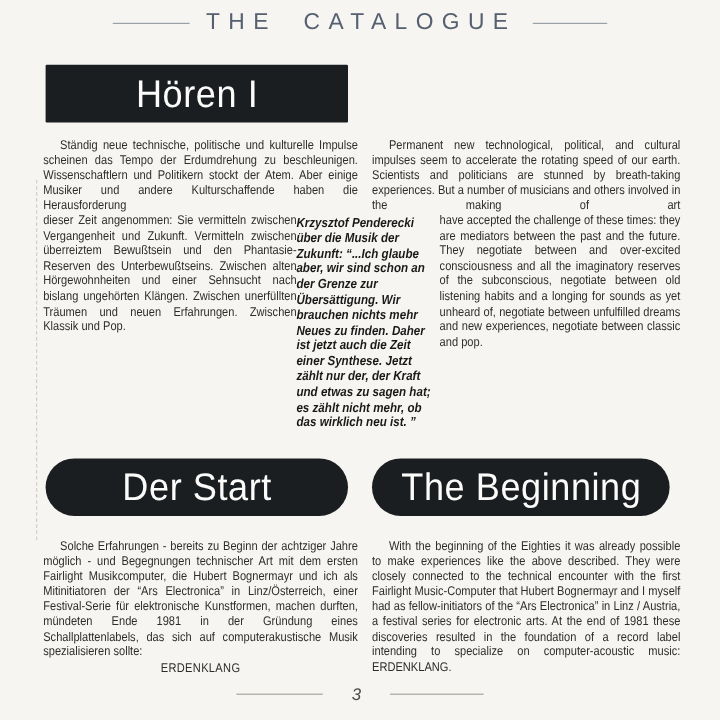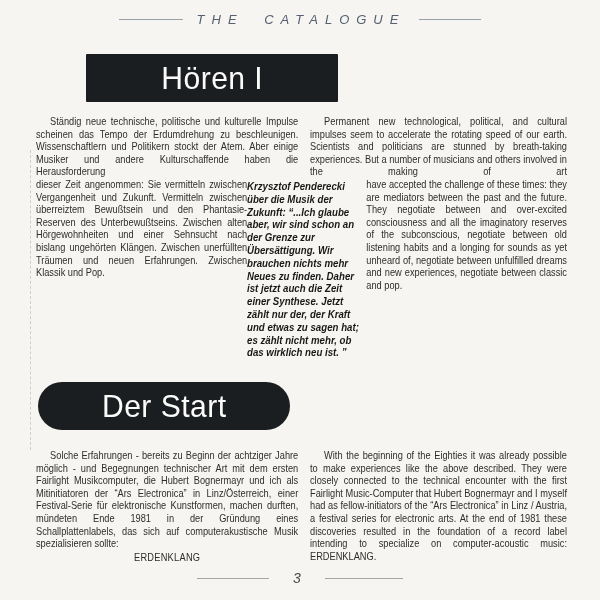--- a/index.html
+++ b/index.html
@@ -10,38 +10,38 @@
   }
   
   .masthead{
     position:absolute;top:8px;left:0;right:0;height:22px;
     display:flex;align-items:center;justify-content:center;gap:14px;
   }
   .masthead .rule{height:1px;background:#9aa0a8;}
   .masthead .rule.left{width:64px;}
   .masthead .rule.right{width:62px;}
   .masthead-title{
-    font-size:13px;font-style:italic;letter-spacing:7px;word-spacing:10px;
+    font-size:19px;letter-spacing:7px;word-spacing:10px;
     color:#566070;white-space:nowrap;
   }
   
   .perforation{
     position:absolute;left:30px;top:150px;height:300px;width:0;
     border-left:1px dashed #c5c2ba;opacity:.75;
   }
   
   .bar{
     position:absolute;height:48px;background:#1b1e21;border-radius:1px;
     display:flex;align-items:center;justify-content:center;
   }
   .bar span{
     color:#fbfbfa;font-size:32px;line-height:1;letter-spacing:.5px;
     transform:scaleX(.94);transform-origin:50% 50%;white-space:nowrap;
   }
-  .bar.r1{top:54px;margin-left:48px;}
+  .bar.r1{top:54px;}
   .bar.r2{top:382px;border-radius:24px;}
   .bar.left{left:38px;width:252px;}
   .bar.right{left:310px;width:248px;}
   
   .col{
     position:absolute;transform:scaleX(.88);transform-origin:0 0;
     font-size:10.5px;line-height:12.6px;text-align:justify;color:#2d2d2d;
     letter-spacing:0;
   }
   .col p{margin:0;}
@@ -96,20 +96,23 @@
   <div class="col" id="col-en1">
     <p class="indent cont">Permanent new technological, political, and cultural impulses seem to accelerate the rotating speed of our earth. Scientists and politicians are stunned by breath-taking experiences. But a number of musicians and others involved in the making of art</p>
     <p class="shifted">have accepted the challenge of these times: they are mediators between the past and the future. They negotiate between and over-excited consciousness and all the imaginatory reserves of the subconscious, negotiate between old listening habits and a longing for sounds as yet unheard of, negotiate between unfulfilled dreams and new experiences, negotiate between classic and pop.</p>
   </div>
 
   <div class="quote">Krzysztof Penderecki über die Musik der Zukunft: “...Ich glaube aber, wir sind schon an der Grenze zur Übersättigung. Wir brauchen nichts mehr Neues zu finden. Daher ist jetzt auch die Zeit einer Synthese. Jetzt zählt nur der, der Kraft und etwas zu sagen hat; es zählt nicht mehr, ob das wirklich neu ist. ”</div>
 
   <div class="bar r2 left">
     <span>Der Start</span>
   </div>
+  <div class="bar r2 right">
+    <span>The Beginning</span>
+  </div>
 
   <div class="col" id="col-de2">
     <p class="indent">Solche Erfahrungen - bereits zu Beginn der achtziger Jahre möglich - und Begegnungen technischer Art mit dem ersten Fairlight Musikcomputer, die Hubert Bognermayr und ich als Mitinitiatoren der “Ars Electronica” in Linz/Österreich, einer Festival-Serie für elektronische Kunstformen, machen durften, mündeten Ende 1981 in der Gründung eines Schallplattenlabels, das sich auf computerakustische Musik spezialisieren sollte:</p>
     <div class="erdenklang">ERDENKLANG</div>
   </div>
 
   <div class="col" id="col-en2">
     <p class="indent">With the beginning of the Eighties it was already possible to make experiences like the above described. They were closely connected to the technical encounter with the first Fairlight Music-Computer that Hubert Bognermayr and I myself had as fellow-initiators of the “Ars Electronica” in Linz / Austria, a festival series for electronic arts. At the end of 1981 these discoveries resulted in the foundation of a record label intending to specialize on computer-acoustic music: ERDENKLANG.</p>
   </div>
 

